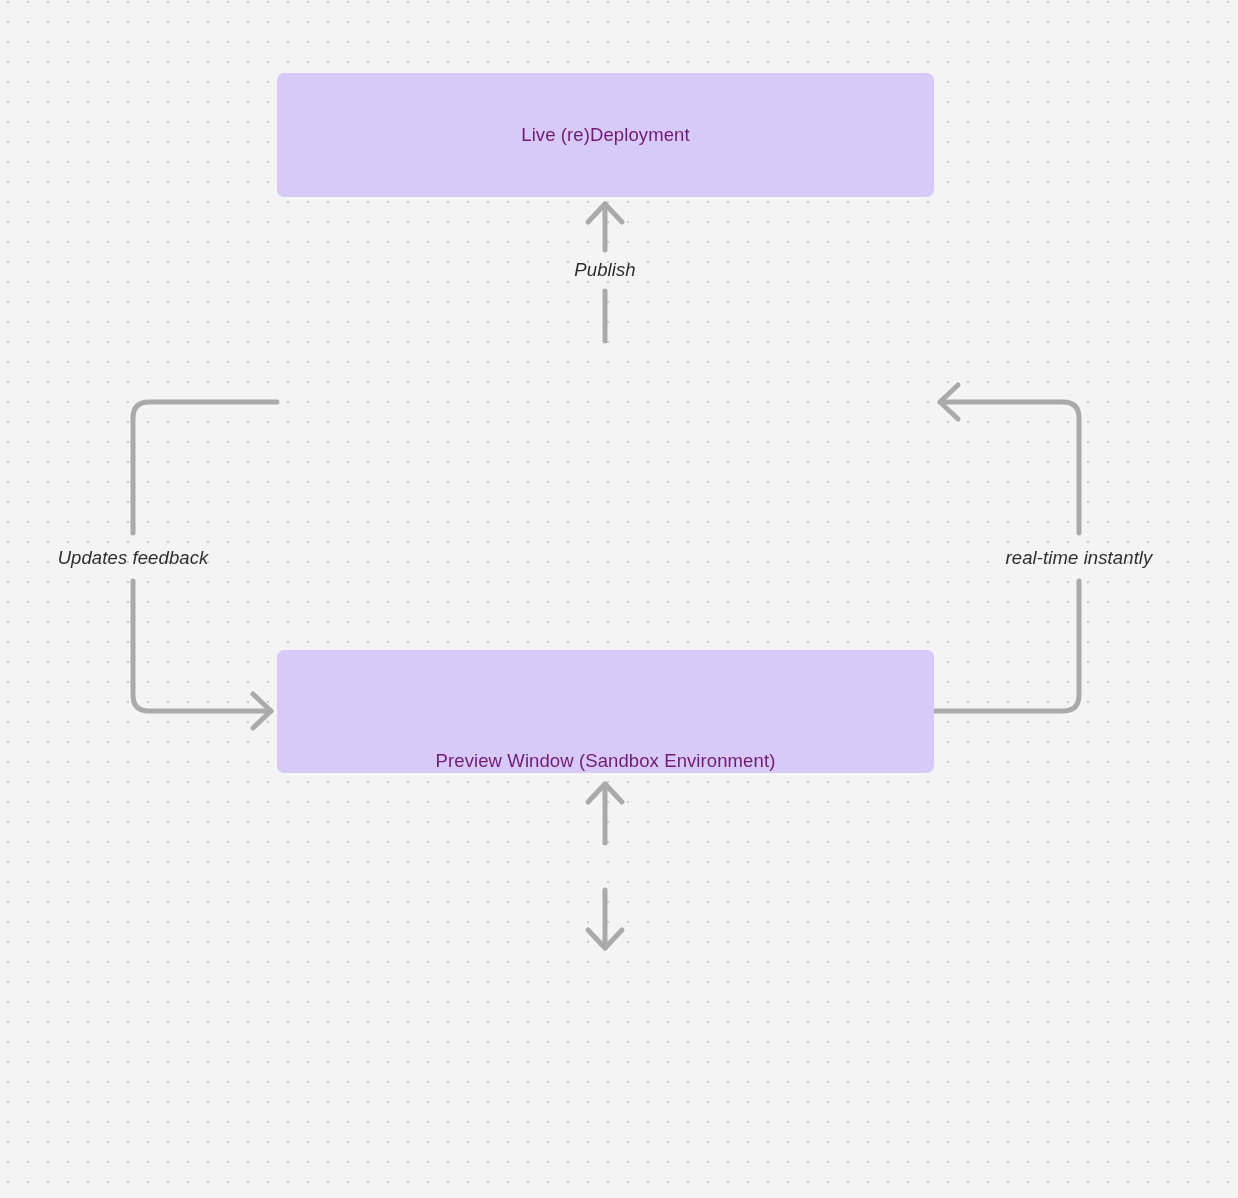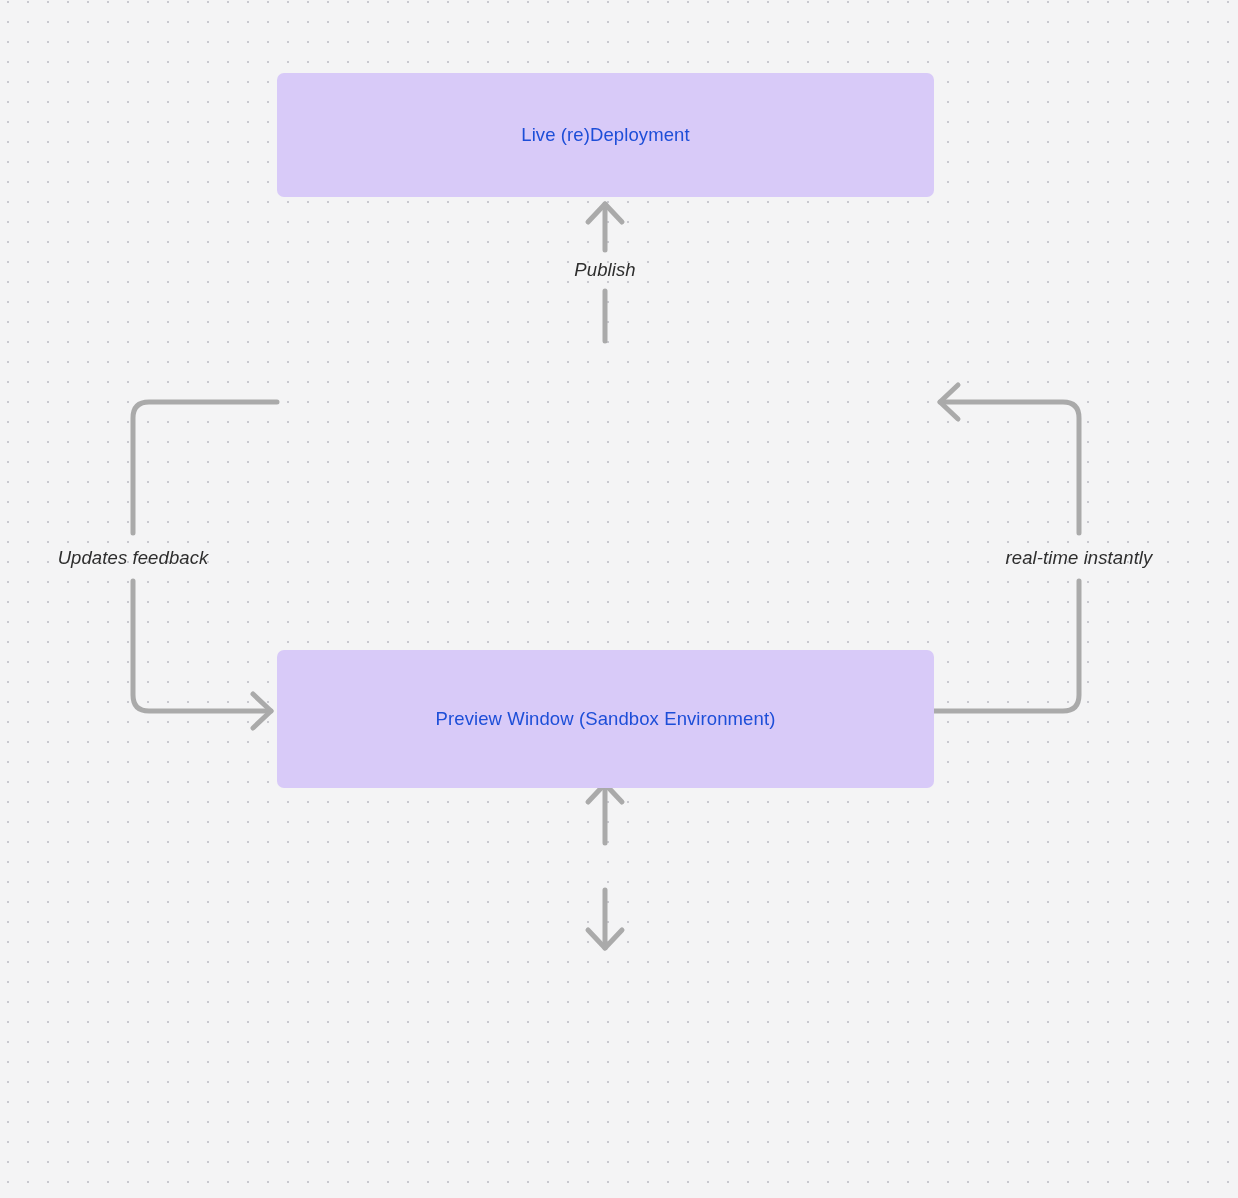--- a/index.html
+++ b/index.html
@@ -48,21 +48,21 @@
     position: absolute;
     box-sizing: border-box;
     background: #d8caf8;
     border-radius: 7px;
     display: flex;
     align-items: center;
     justify-content: center;
     text-align: center;
   }
   .node-label {
-    color: #1d4ed8;
+    color: #701a75;
     font-size: 18.5px;
     font-family: "Liberation Sans", sans-serif;
     letter-spacing: 0.1px;
     line-height: 1.3;
     user-select: none;
   }
   .edge-label {
     position: absolute;
     color: #2e2e2e;
     font-size: 18.5px;
@@ -108,21 +108,21 @@
       <path class="edge-head" d="M 588 930 L 605 948 L 622 930"></path>
     </g>
 
   </svg>
 
   <div class="node" style="left:277px; top:73px; width:657px; height:124px;">
     <span class="node-label">Live (re)Deployment</span>
   </div>
 
 
-  <div class="node" style="left:277px; top:650px; width:657px; height:138px;">
+  <div class="node" style="left:277px; top:650px; width:657px; height:123px;align-items:flex-end;">
     <span class="node-label">Preview Window (Sandbox Environment)</span>
   </div>
 
 
   <div class="edge-label center" style="left:605px; top:270px;">Publish</div>
 
   <div class="edge-label center" style="left:133px; top:558px;">Updates feedback</div>
 
   <div class="edge-label center" style="left:1079px; top:558px;">real-time instantly</div>
 

